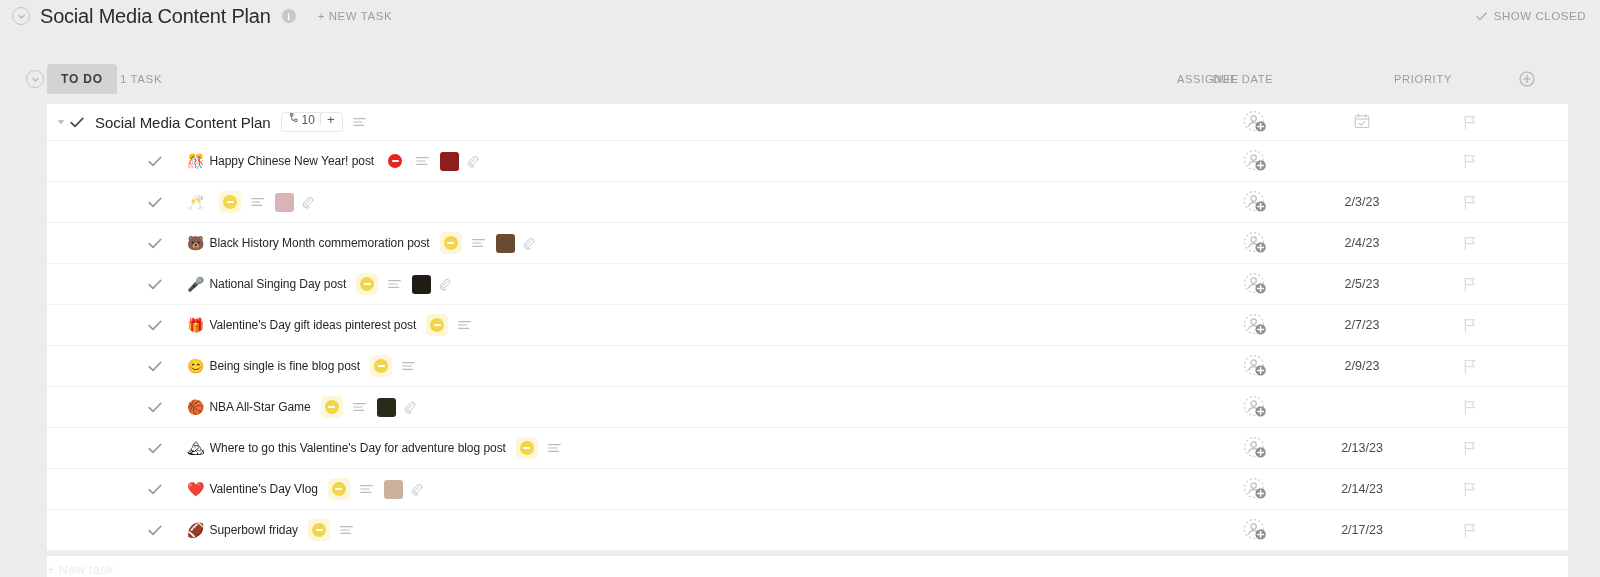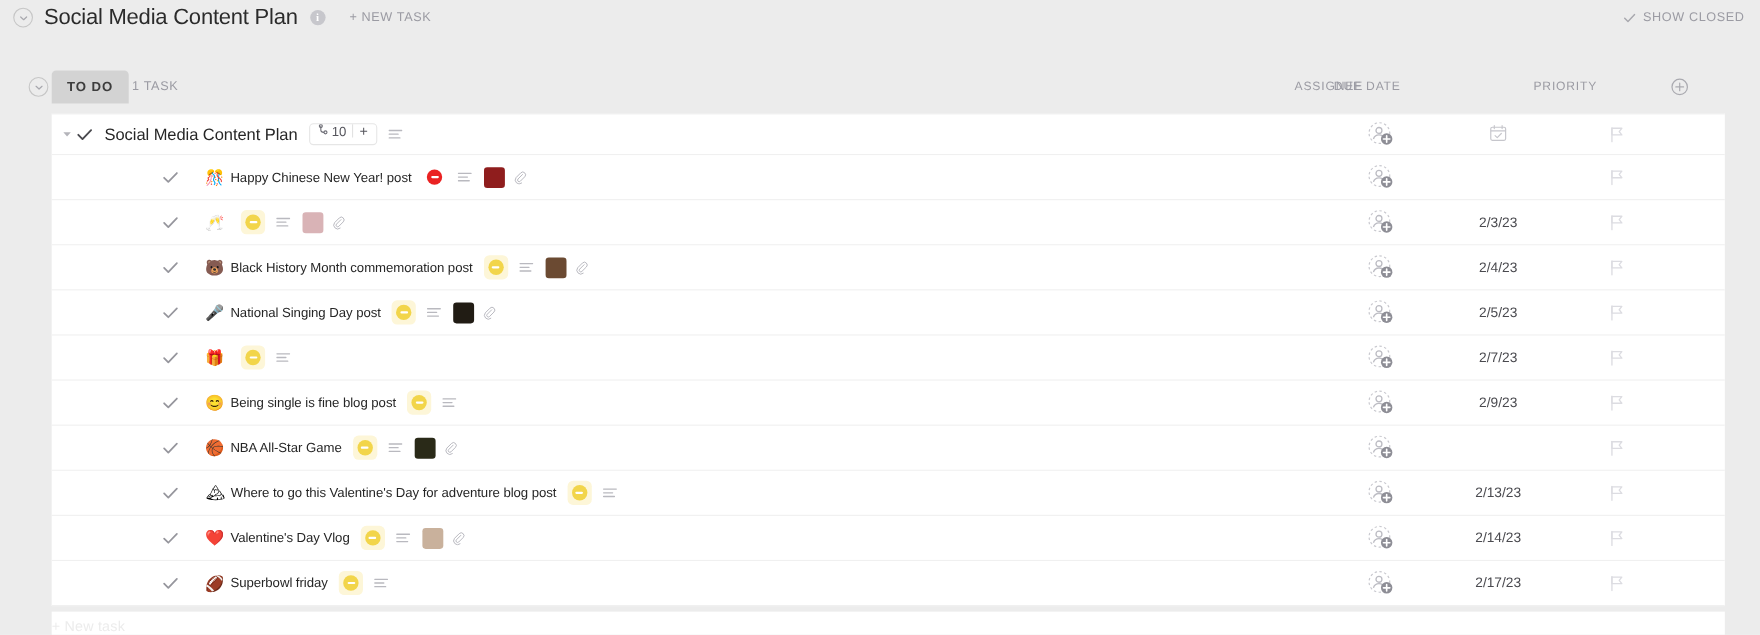--- a/index.html
+++ b/index.html
@@ -508,20 +508,21 @@
         </div>
       </div>
       <div class="row">
         <div class="cell-left" style="padding-left:98px">
           <span class="check">
             <svg width="14" height="11" viewBox="0 0 14 11">
               <path d="M1.2 5.6 L5 9.4 L12.8 1.3" fill="none" stroke="#96969d" stroke-width="1.6" stroke-linecap="round" stroke-linejoin="round"></path>
             </svg>
           </span>
           <span class="emoji" style="margin-left:22px">🎁</span>
+          <span class="name-txt">Valentine's Day gift ideas pinterest post</span>
           <span class="status-badge sel-yellow">
             <span class="dot" style="background:#f2d54a">
               <span class="bar"></span>
             </span>
           </span>
           <span class="desc-icon">
             <svg width="13" height="10" viewBox="0 0 14 10">
               <path d="M0.8 1.4 H13.2 M0.8 5 H9.6 M0.8 8.6 H11.4" stroke="#b9b9bf" stroke-width="1.3" stroke-linecap="round"></path>
             </svg>
           </span>

